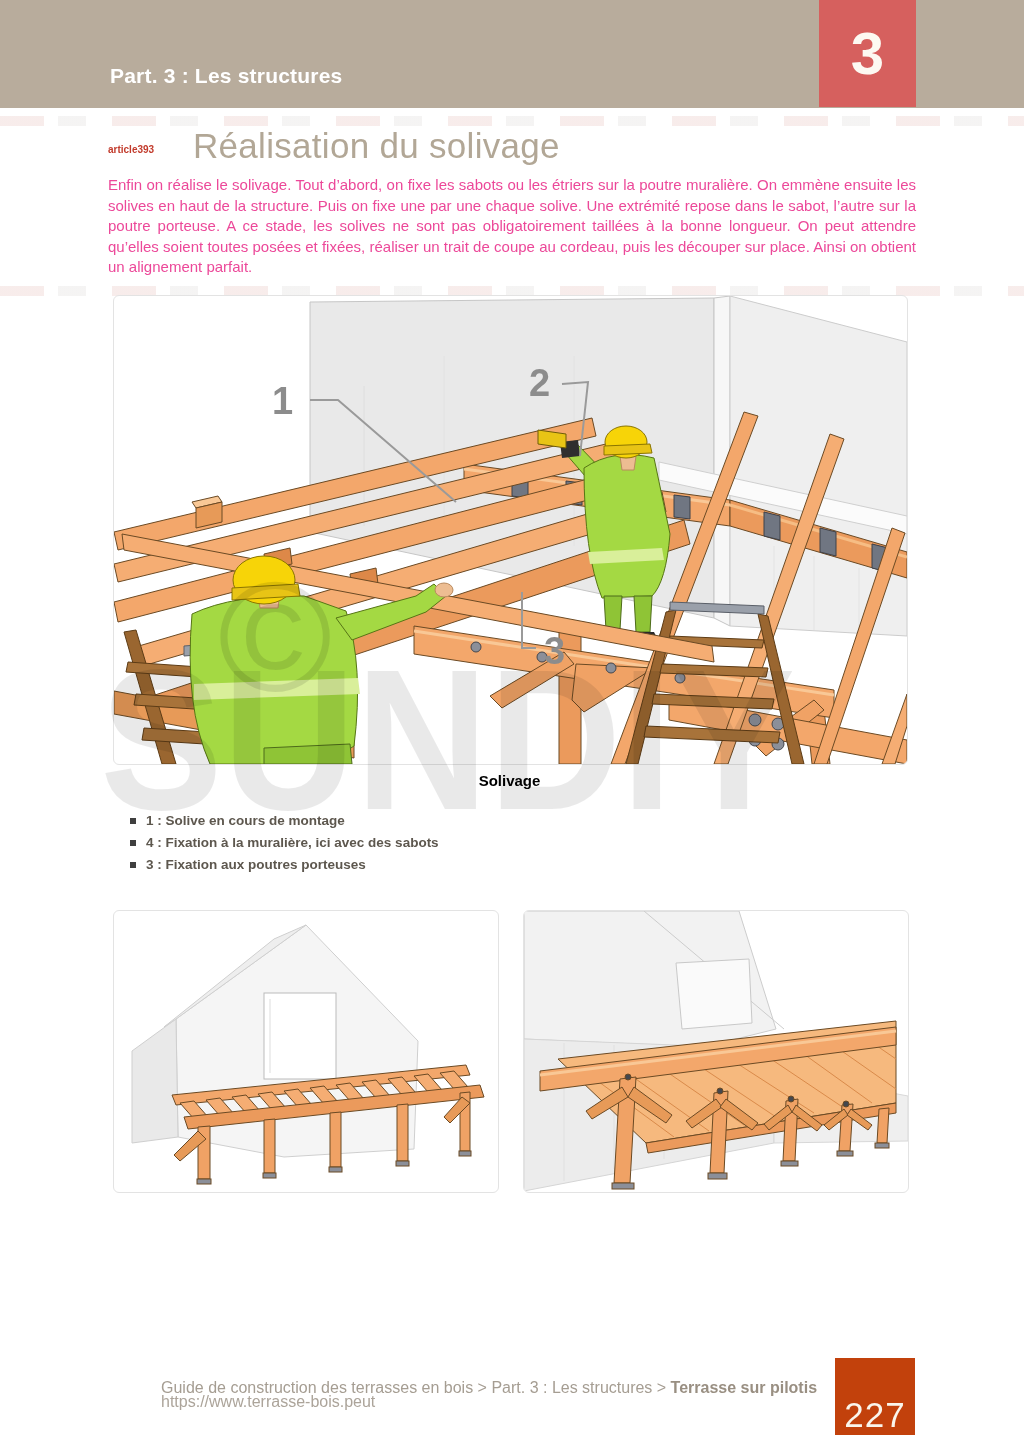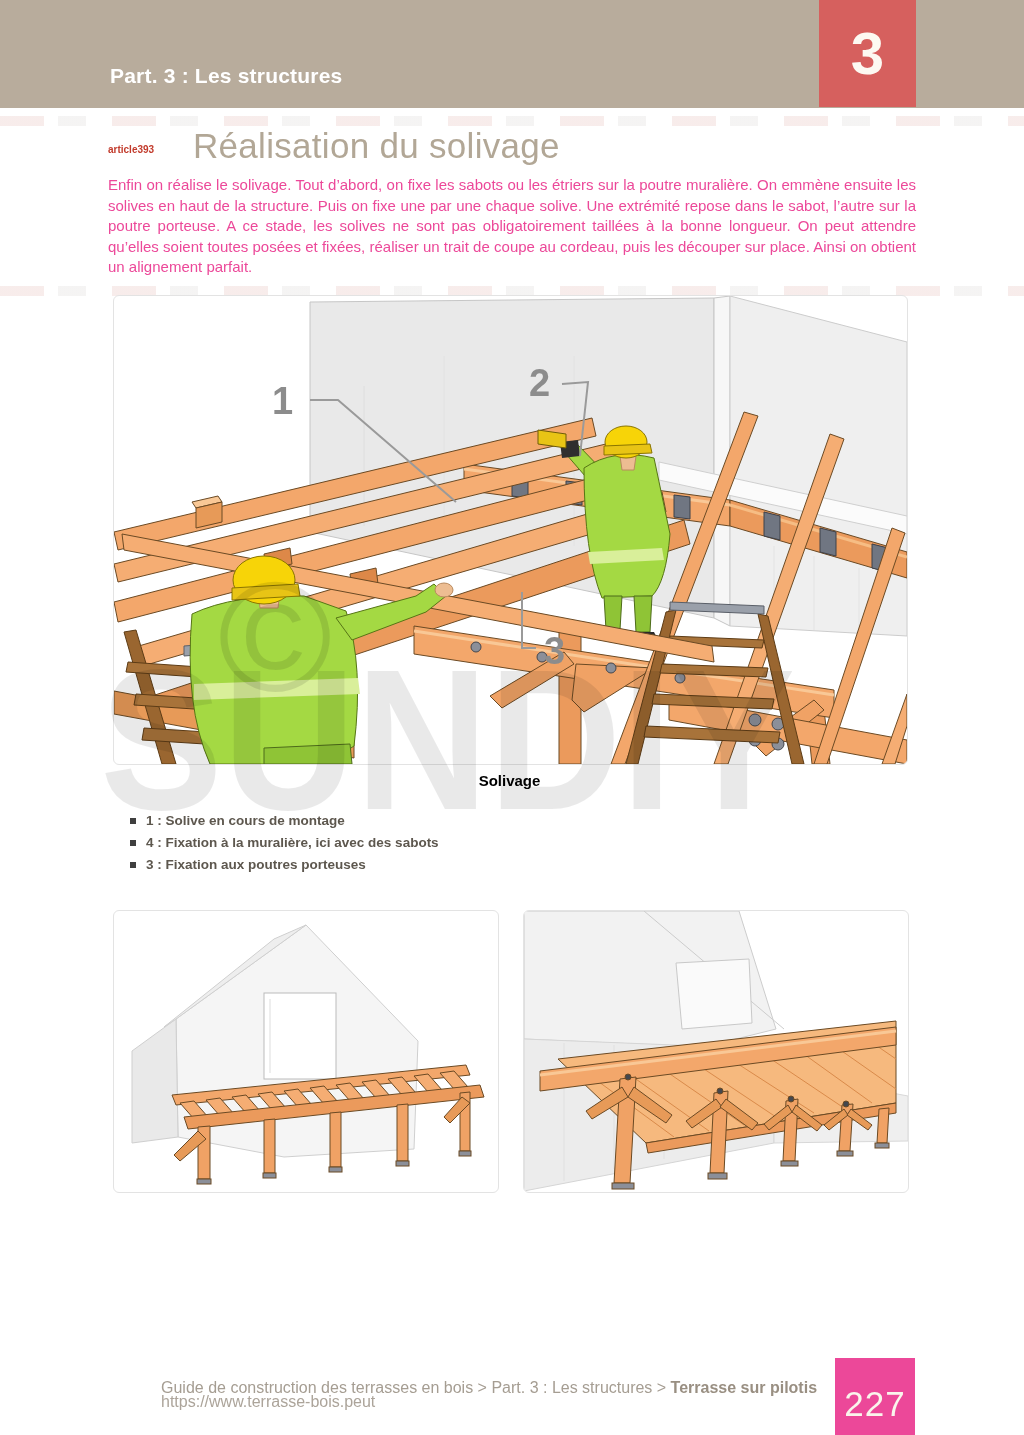--- a/index.html
+++ b/index.html
@@ -38,22 +38,22 @@
   
   .wm-big{position:absolute;left:100px;top:640px;font-size:200px;font-weight:bold;line-height:1;
     color:rgba(0,0,0,0.085);letter-spacing:0;transform:scaleX(.92);transform-origin:left top;
     z-index:2;pointer-events:none;user-select:none;white-space:nowrap;}
   .wm-copy{position:absolute;left:218px;top:560px;font-size:155px;line-height:1;color:rgba(0,0,0,0.10);
     z-index:2;pointer-events:none;user-select:none;}
   
   .footer{position:absolute;left:120px;top:1381px;font-size:16px;color:#a59d92;line-height:14px;z-index:1;margin-left:41px;}
   .footer b{color:#998f82;}
   .footer .url{color:#aca49a;text-decoration:none;}
-  .pagenum-box{position:absolute;left:835px;top:1358px;width:80px;height:77px;background:#ec4899;
-    display:flex;justify-content:center;align-items:center;}
+  .pagenum-box{position:absolute;left:835px;top:1358px;width:80px;height:77px;background:#c2410c;
+    display:flex;justify-content:center;align-items:flex-end;}
   .pagenum{font-size:35px;color:#faf5ec;margin-top:14px;letter-spacing:1px;}
 </style>
 </head>
 <body>
 
 <div class="page">
 
   <div class="header-bar">
     <div class="header-title">Part. 3 : Les structures</div>
   </div>

